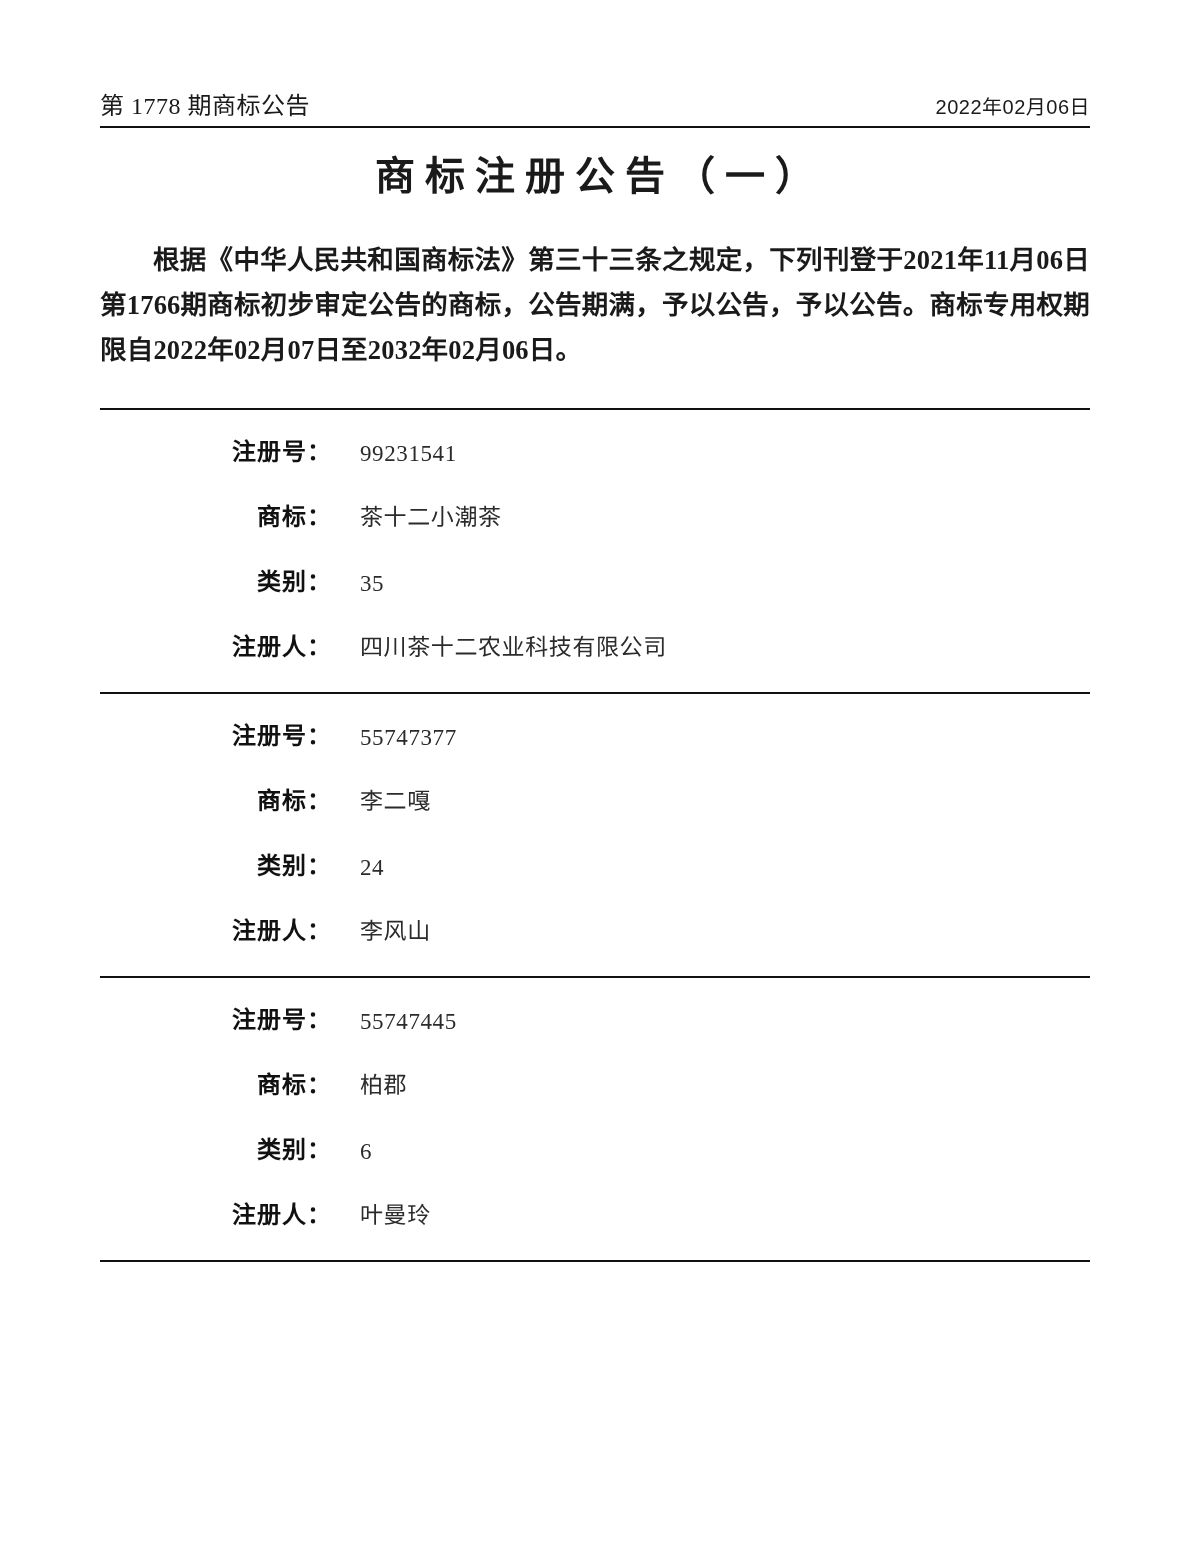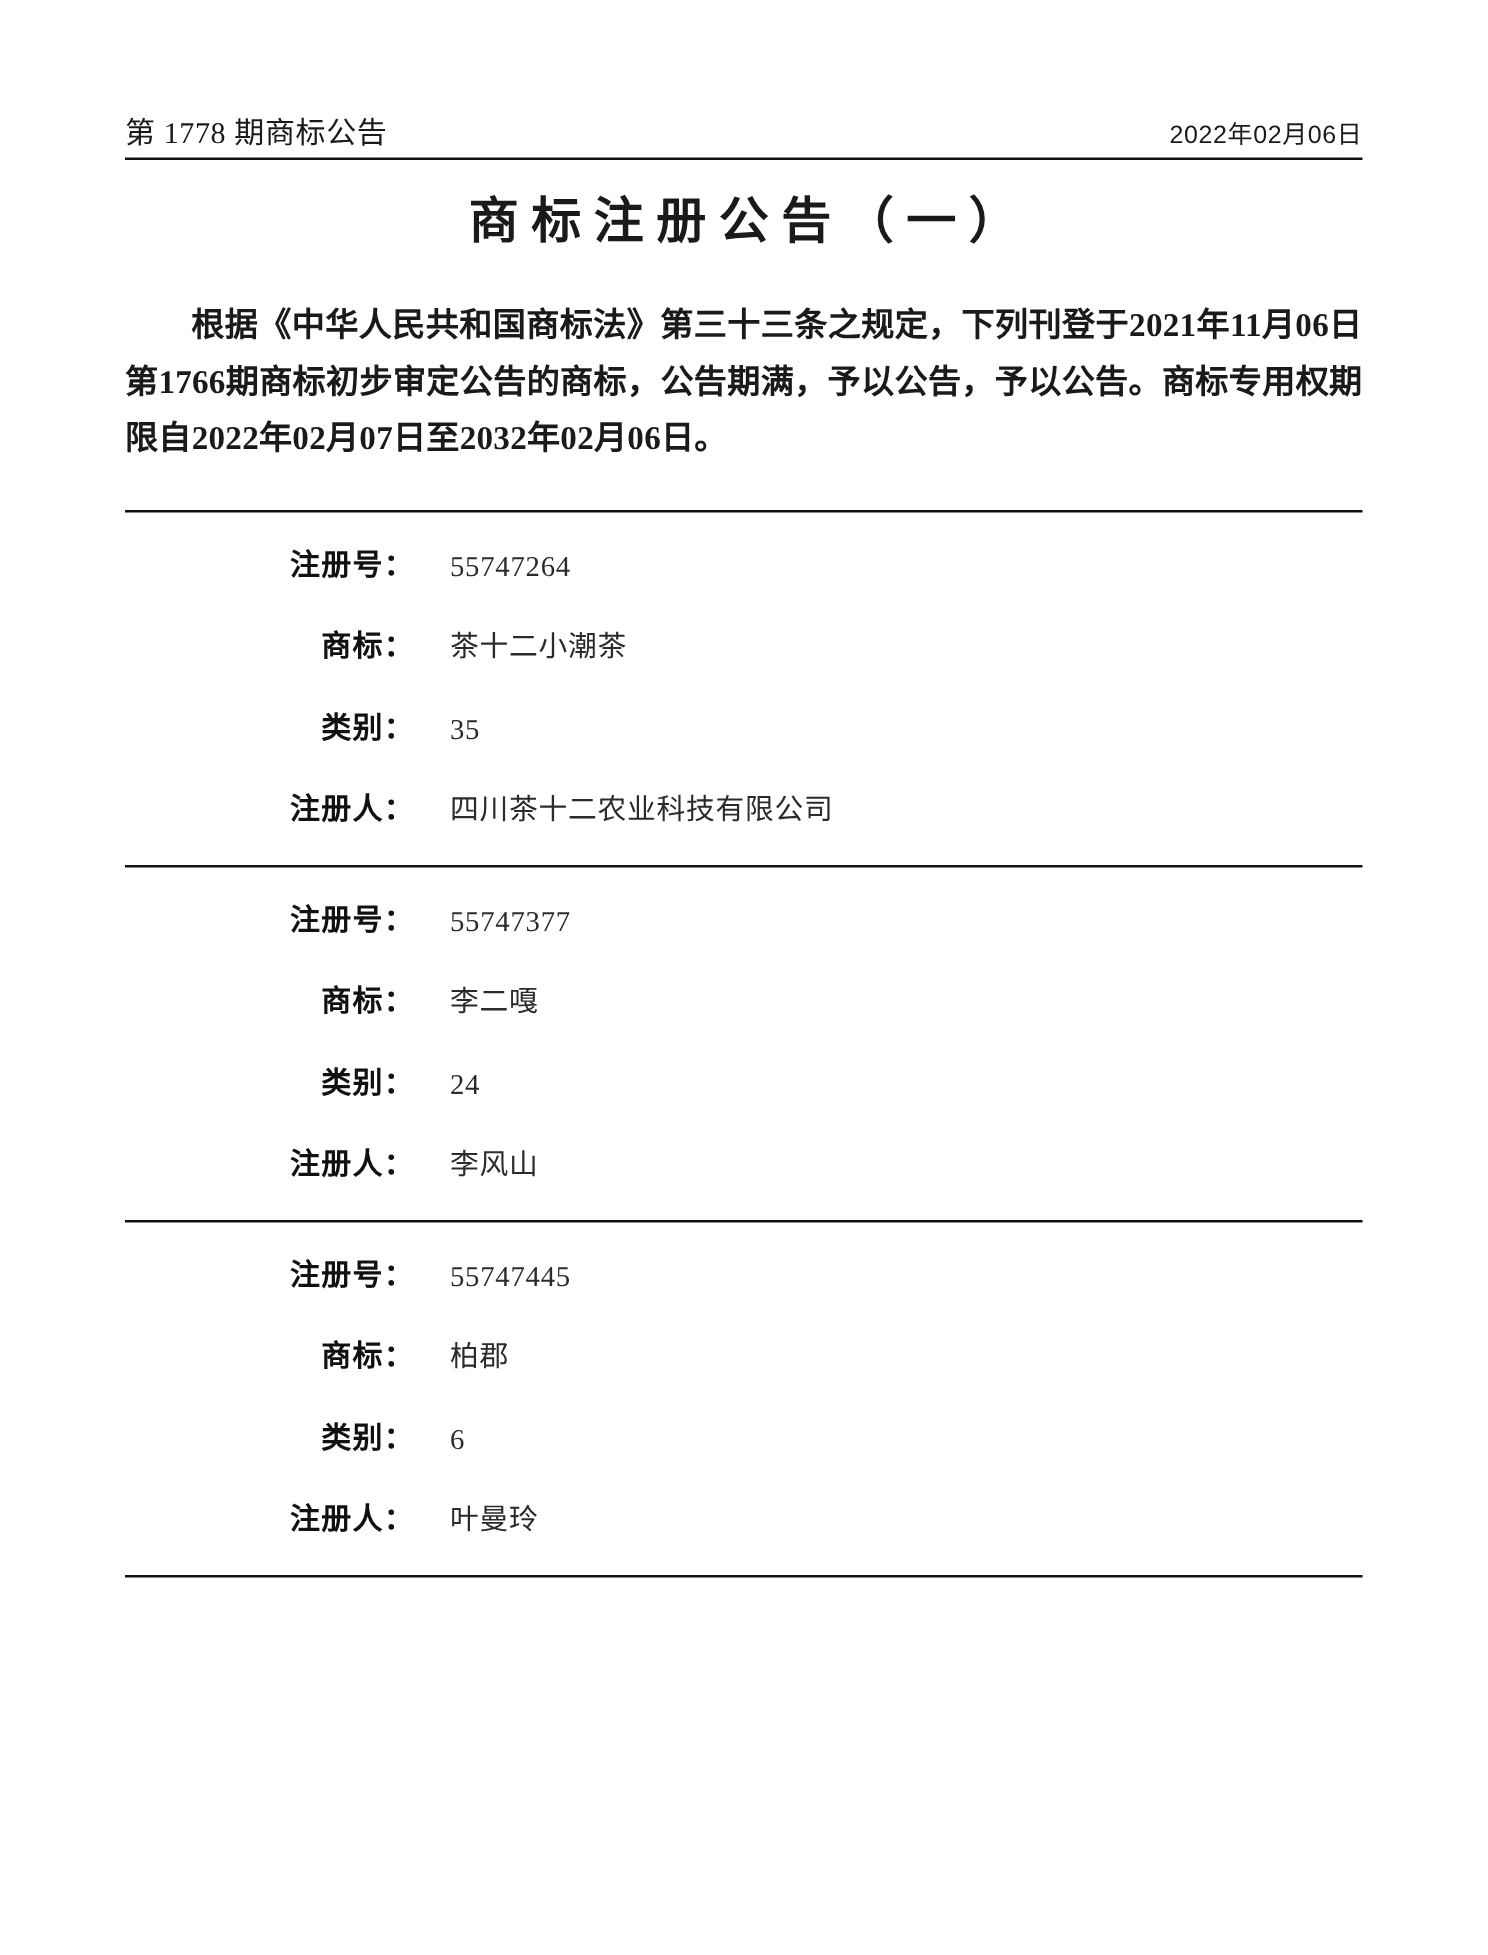--- a/index.html
+++ b/index.html
@@ -134,21 +134,21 @@
   <div class="doc-title">商标注册公告（一）</div>
 
   <div class="intro">根据《中华人民共和国商标法》第三十三条之规定，下列刊登于2021年11月06日第1766期商标初步审定公告的商标，公告期满，予以公告，予以公告。商标专用权期限自2022年02月07日至2032年02月06日。</div>
 
   <div class="entries">
 
     <div class="rule"></div>
     <div class="entry">
       <div class="field">
         <div class="label">注册号：</div>
-        <div class="value num">55747264</div>
+        <div class="value num">99231541</div>
       </div>
       <div class="field">
         <div class="label">商标：</div>
         <div class="value">茶十二小潮茶</div>
       </div>
       <div class="field">
         <div class="label">类别：</div>
         <div class="value num">35</div>
       </div>
       <div class="field">

